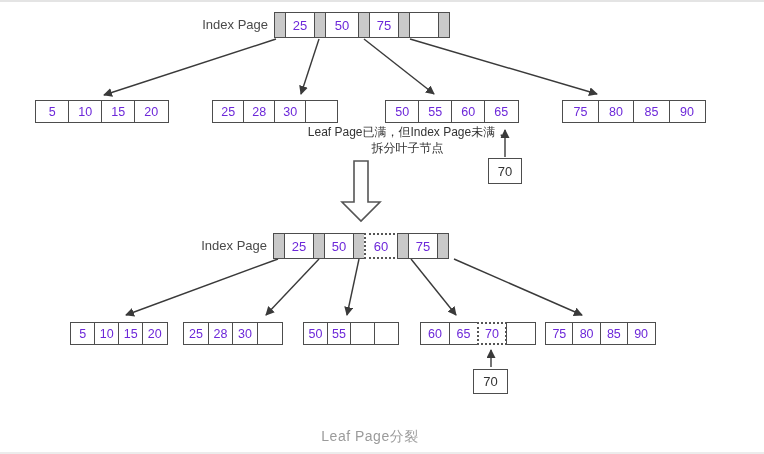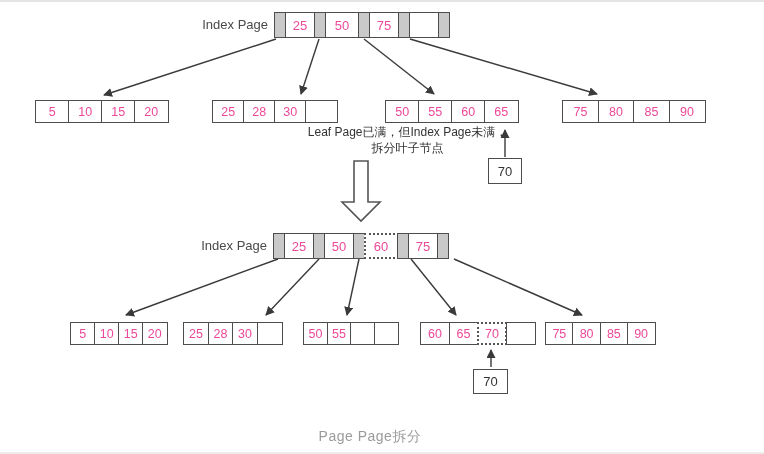--- a/index.html
+++ b/index.html
@@ -6,21 +6,21 @@
   #canvas{
     position:relative;width:764px;height:454px;background:#ffffff;overflow:hidden;
     font-family:"Liberation Sans","DejaVu Sans",sans-serif;color:#333;
   }
   .page-edge{position:absolute;left:0;width:764px;height:2px;background:#e4e4e4;}
   .label{position:absolute;font-size:13px;color:#4a4a4a;line-height:16px;white-space:nowrap;}
   .row{position:absolute;display:flex;align-items:stretch;}
   .cell{
     box-sizing:border-box;border:1.5px solid #4d4d4d;background:#fff;
     display:flex;align-items:center;justify-content:center;
-    font-size:13px;color:#ec4899;text-align:right;
+    font-size:13px;color:#6d28d9;text-align:right;
   }
   .cell + .cell{margin-left:-1.5px;}
   .index-row .cell{height:26px;}
   .index-row .sep{width:12px;background:#c9c9c9;}
   .index-row .key{width:31px;}
   .index-row .key-wide{width:35px;}
   .leaf .cell{height:23px;width:var(--cw);font-size:12.5px;}
   .dotted{border-style:dotted !important;border-width:2px !important;border-color:#555 !important;}
   .insert-box{
     position:absolute;box-sizing:border-box;border:1.5px solid #4d4d4d;background:#fff;
@@ -156,15 +156,15 @@
 
   <div class="row leaf" style="left:545px;top:322px;--cw:28.75px;">
     <div class="cell">75</div>
     <div class="cell">80</div>
     <div class="cell">85</div>
     <div class="cell">90</div>
   </div>
 
   <div class="insert-box" style="left:473px;top:369px;width:35px;height:25px;">70</div>
 
-  <div class="caption" style="left:0;top:428px;width:740px;">Page Page拆分</div>
+  <div class="caption" style="left:0;top:428px;width:740px;">Leaf Page分裂</div>
 
 </div>
 
 </body></html>

